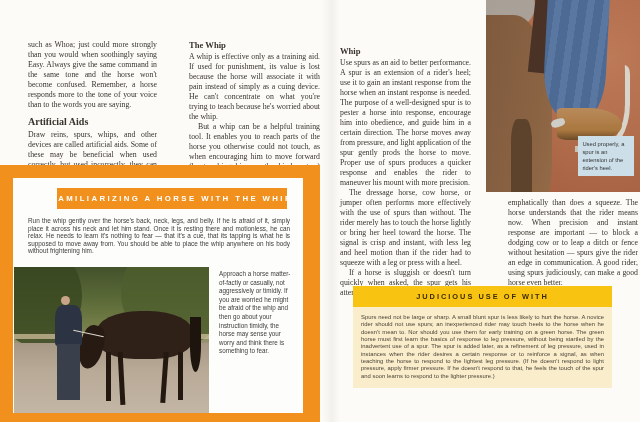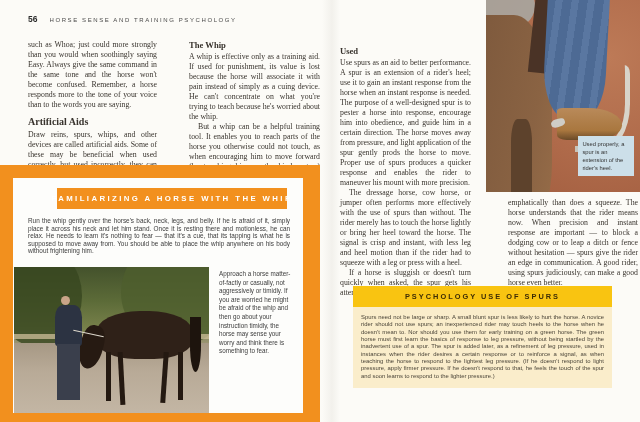--- a/index.html
+++ b/index.html
@@ -77,41 +77,37 @@
   .spurshead span{font-family:"Liberation Sans",sans-serif;font-weight:bold;font-size:7.4px;letter-spacing:2px;color:#3d2c05;}
   .spursbody{background:var(--cream);padding:7px 8px 8px 8px;font-family:"Liberation Sans",sans-serif;
             font-size:5.9px;line-height:7.35px;text-align:justify;color:#4a4438;}
   :root{--orange:#F2901E;--gold:#F9C411;--cream:#FAEDCB;}
 </style>
 </head>
 <body>
 
 <div id="spread">
 
-  <div class="abs runhead">
-    <span class="pagenum">56</span>
-    <span class="runtitle">HORSE SENSE AND TRAINING PSYCHOLOGY</span>
-  </div>
 
   <div class="abs col lp-col1">
     <p>such as Whoa; just could more strongly than you would when soothingly saying Easy. Always give the same command in the same tone and the horse won't become confused. Remember, a horse responds more to the tone of your voice than to the words you are saying.</p>
     <div class="ahead">Artificial Aids</div>
     <p>Draw reins, spurs, whips, and other devices are called artificial aids. Some of these may be beneficial when used correctly, but used incorrectly, they can make a problem worse or cause new ones.</p>
   </div>
 
   <div class="abs col lp-col2">
     <div class="bhead" style="margin-top:0;">The Whip</div>
     <p>A whip is effective only as a training aid. If used for punishment, its value is lost because the horse will associate it with pain instead of simply as a cuing device. He can't concentrate on what you're trying to teach because he's worried about the whip.</p>
     <p class="indent">But a whip can be a helpful training tool. It enables you to reach parts of the horse you otherwise could not touch, as when encouraging him to move forward (by touching him on the hindquarters) while standing by his shoulder or when asking him to stay out in a circle while</p>
   </div>
 
   <div class="abs gutter"></div>
 
   <div class="abs col rp-col1">
-    <div class="bhead">Used</div>
+    <div class="bhead">Whip</div>
     <p>Use spurs as an aid to better performance. A spur is an extension of a rider's heel; use it to gain an instant response from the horse when an instant response is needed. The purpose of a well-designed spur is to pester a horse into response, encourage him into obedience, and guide him in a certain direction. The horse moves away from pressure, and light application of the spur gently prods the horse to move. Proper use of spurs produces a quicker response and enables the rider to maneuver his mount with more precision.</p>
     <p class="indent">The dressage horse, cow horse, or jumper often performs more effectively with the use of spurs than without. The rider merely has to touch the horse lightly or bring her heel toward the horse. The signal is crisp and instant, with less leg and heel motion than if the rider had to squeeze with a leg or press with a heel.</p>
     <p class="indent">If a horse is sluggish or doesn't turn quickly when asked, the spur gets his attention more</p>
   </div>
 
   <div class="abs col rp-col2">
     <p>emphatically than does a squeeze. The horse understands that the rider means now. When precision and instant response are important — to block a dodging cow or to leap a ditch or fence without hesitation — spurs give the rider an edge in communication. A good rider, using spurs judiciously, can make a good horse even better.</p>
   </div>
 
   <div class="abs rp-photo">
@@ -151,18 +147,18 @@
         <div class="lp-legs-person"></div>
         <div class="lp-line"></div>
       </div>
 
       <div class="whipcaption">Approach a horse matter-of-factly or casually, not aggressively or timidly. If you are worried he might be afraid of the whip and then go about your instruction timidly, the horse may sense your worry and think there is something to fear.</div>
     </div>
   </div>
 
   <div class="abs spursbox">
     <div class="spurshead">
-      <span>PSYCHOLOGY USE OF SPURS</span>
+      <span>JUDICIOUS USE OF WITH</span>
     </div>
     <div class="spursbody">Spurs need not be large or sharp. A small blunt spur is less likely to hurt the horse. A novice rider should not use spurs; an inexperienced rider may touch heels to the horse when he doesn't mean to. Nor should you use them for early training on a green horse. The green horse must first learn the basics of response to leg pressure, without being startled by the inadvertent use of a spur. The spur is added later, as a refinement of leg pressure, used in instances when the rider desires a certain response or to reinforce a signal, as when teaching the horse to respond to the lightest leg pressure. (If he doesn't respond to light pressure, apply firmer pressure. If he doesn't respond to that, he feels the touch of the spur and soon learns to respond to the lighter pressure.)</div>
   </div>
 
 </div>
 
 </body></html>

